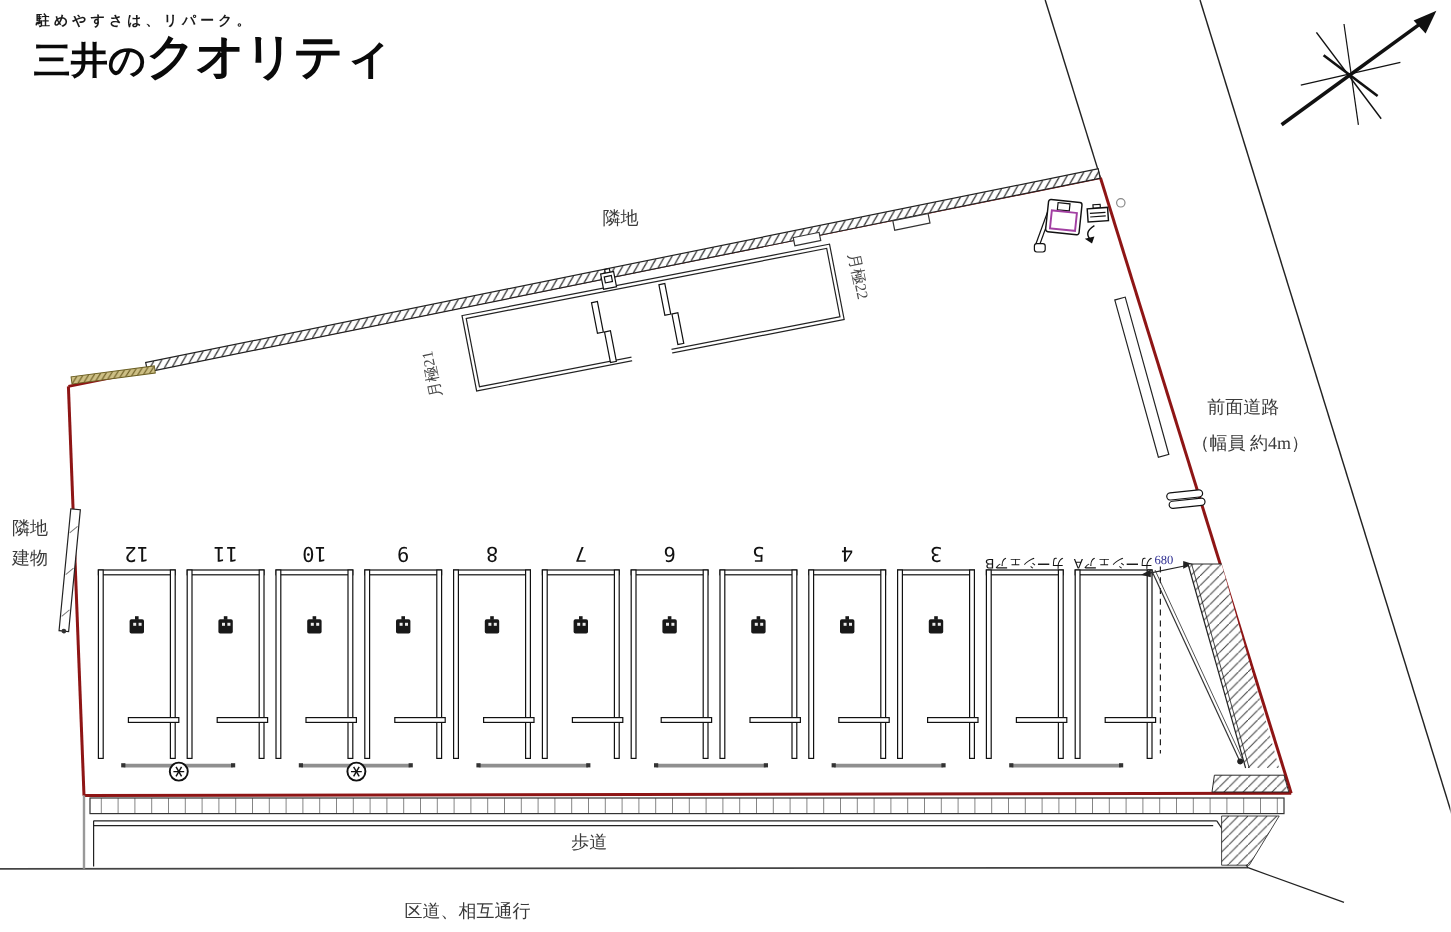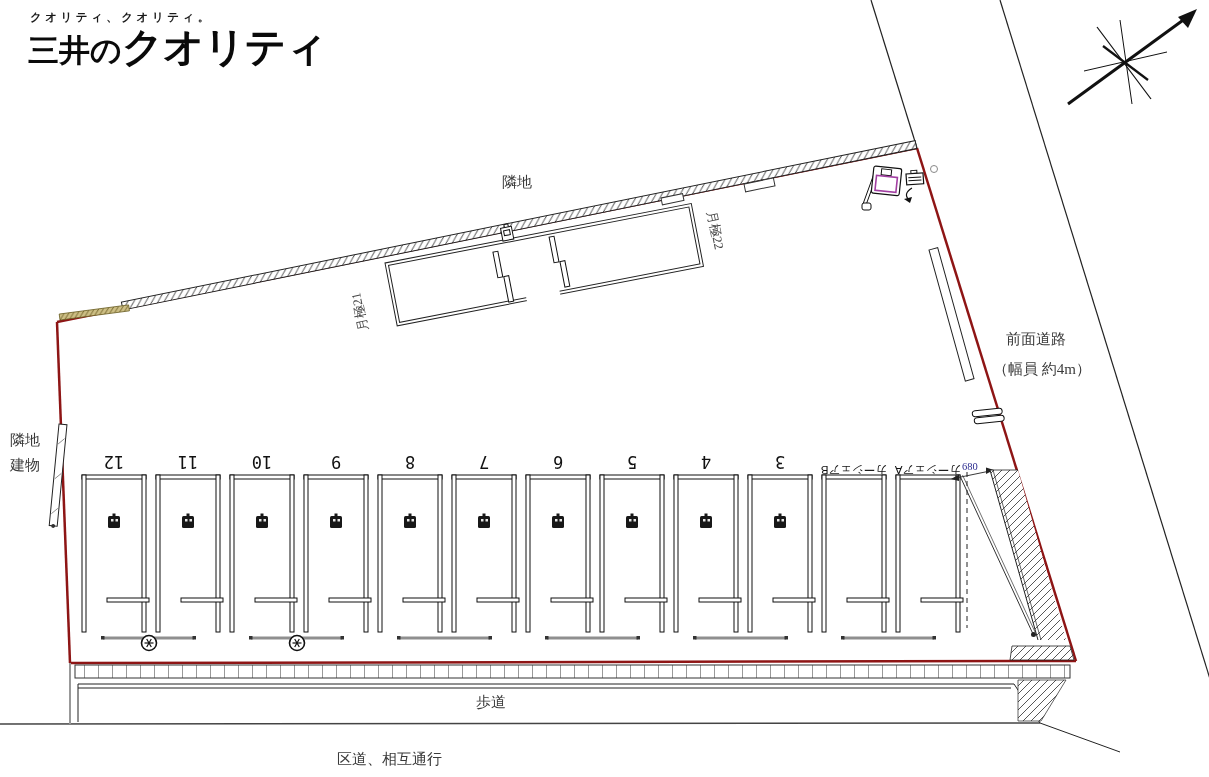--- a/index.html
+++ b/index.html
@@ -18,21 +18,21 @@
   .stall-num{font-family:"DejaVu Sans Mono", monospace;font-size:17px;fill:#111;}
   .cs-label{font-size:11.5px;fill:#111;font-family:"Liberation Sans",sans-serif;}
   .rot-label{fill:#474747;font-size:13px;}
 </style>
 </head>
 <body>
 
 <div class="canvas">
 
   <div class="logo-block">
-    <p class="tagline">クオリティ、クオリティ。</p>
+    <p class="tagline">駐めやすさは、リパーク。</p>
     <p class="logo-line">
       <span class="logo-prefix">三井の</span><span class="logo-name">クオリティ</span>
     </p>
   </div>
 
   <svg width="1209" height="777" viewBox="0 0 1209 777" style="position:absolute;left:0;top:0;">
     <defs>
       <pattern id="hatchFence" width="7" height="8" patternUnits="userSpaceOnUse">
         <rect width="7" height="8" fill="#ffffff"></rect>
         <line x1="0" y1="8" x2="7" y2="0" stroke="#333" stroke-width="1"></line>

